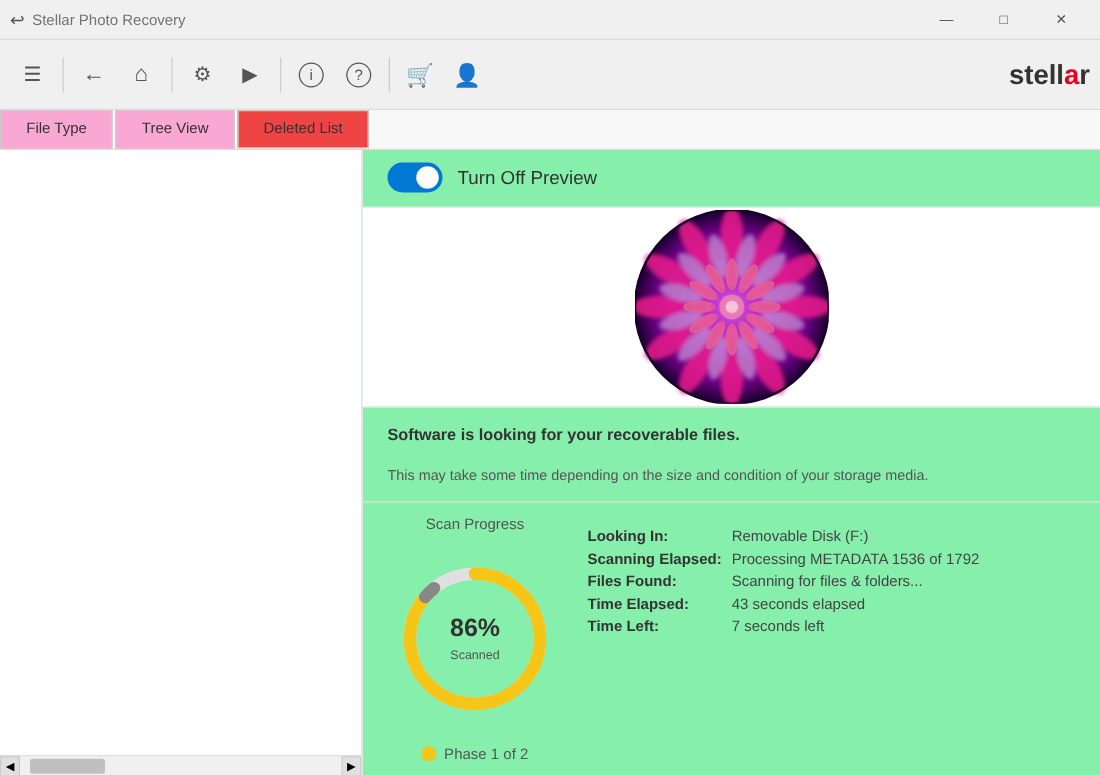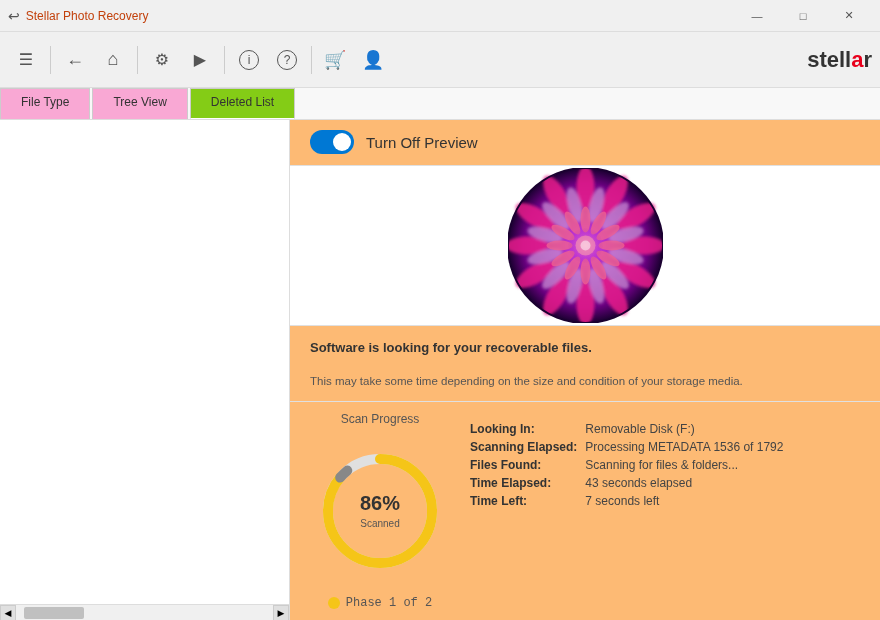--- a/index.html
+++ b/index.html
@@ -9,21 +9,21 @@
     .title-bar {
       height: 32px;
       background: #f0f0f0;
       display: flex;
       align-items: center;
       justify-content: space-between;
       padding: 0 8px;
       border-bottom: 1px solid #ddd;
     }
     .title-bar-left { display: flex; align-items: center; gap: 6px; }
-    .title-bar-title { font-size: 12px; color: #c2410c; display: flex; align-items: center; gap: 6px; }
+    .title-bar-title { font-size: 12px; color: #737373; display: flex; align-items: center; gap: 6px; }
     .title-bar-controls { display: flex; align-items: center; }
     .title-btn {
       width: 46px; height: 32px; border: none; background: transparent;
       display: flex; align-items: center; justify-content: center;
       cursor: pointer; font-size: 11px; color: #555;
     }
 
     
     .toolbar {
       height: 56px;
@@ -58,21 +58,21 @@
     .tab {
       padding: 6px 20px;
       border: 1px solid #ccc;
       border-bottom: none;
       background: #f9a8d4;
       cursor: pointer;
       font-size: 12px;
       color: #333;
       margin-right: 2px;
     }
-    .tab.active { background: #84cc16; border-bottom: 1px solid white; }
+    .tab.active { background: #ef4444; border-bottom: 1px solid white; }
 
     
     .main {
       display: flex;
       height: calc(620px - 32px - 56px - 32px);
     }
 
     
     .left-panel {
       width: 290px;
@@ -117,21 +117,21 @@
       top: 2px;
       width: 60px;
       height: 12px;
       background: #c0c0c0;
       border-radius: 2px;
     }
 
     
     .right-panel {
       flex: 1;
-      background: #fdba74;
+      background: #86efac;
       display: flex;
       flex-direction: column;
     }
 
     
     .preview-header {
       height: 50px;
       border-bottom: 1px solid #e0e0e0;
       display: flex;
       align-items: center;
@@ -235,21 +235,20 @@
       color: #555;
     }
 
     
     .phase-indicator {
       display: flex;
       align-items: center;
       gap: 6px;
       font-size: 12px;
       color: #555;
-      font-family: Liberation Mono, monospace;
     }
     .phase-dot {
       width: 12px; height: 12px;
       background: #f5c518;
       border-radius: 50%;
     }
 
     
     .info-grid {
       flex: 1;

